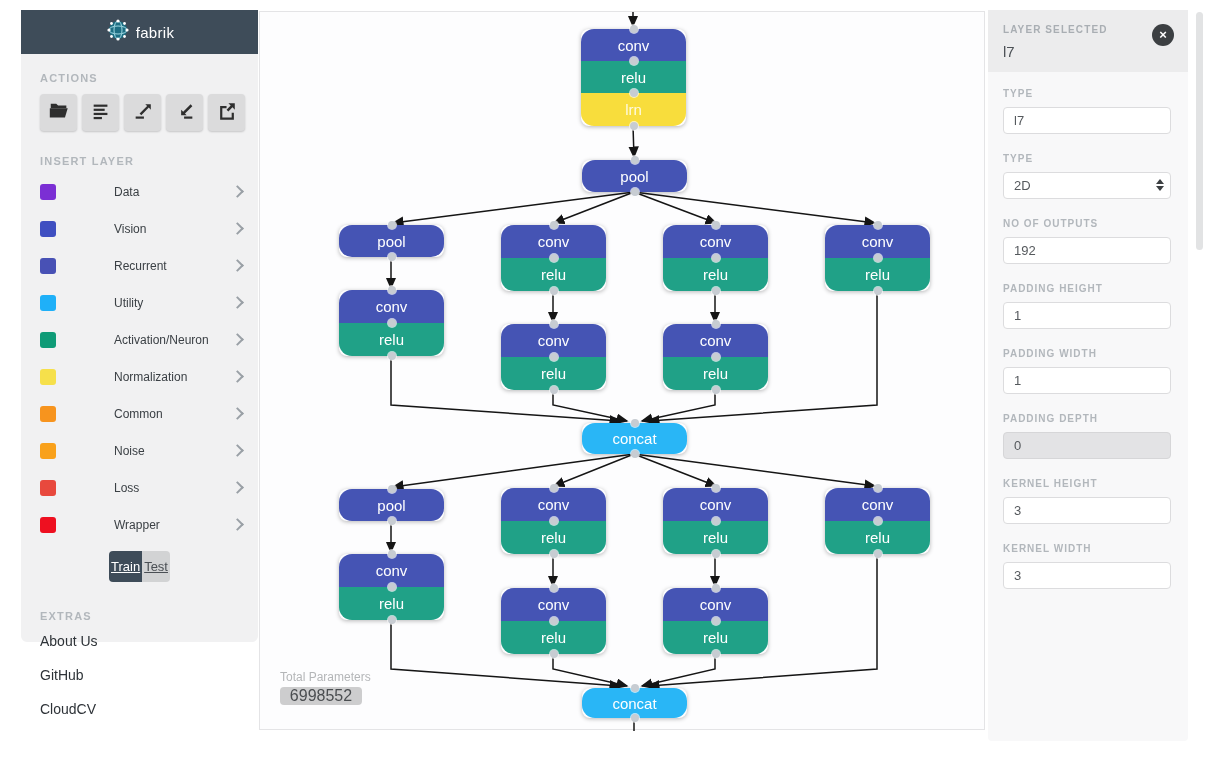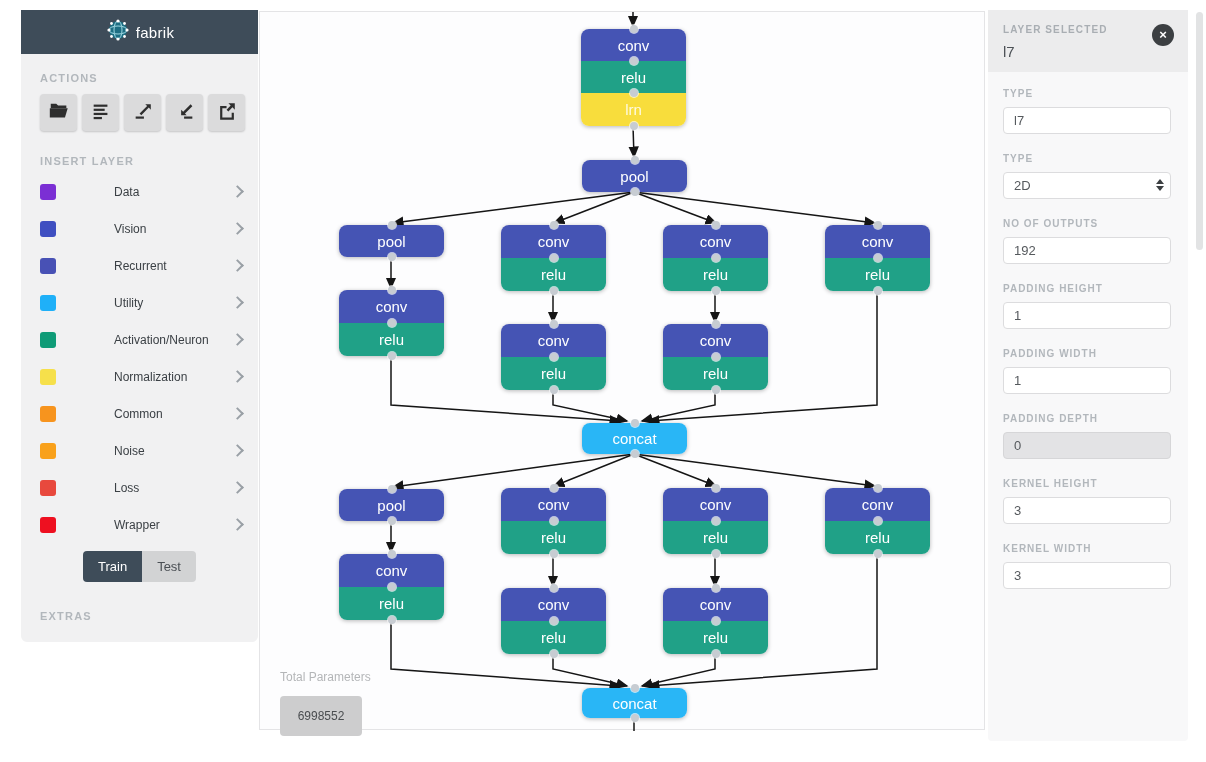--- a/index.html
+++ b/index.html
@@ -19,42 +19,42 @@
   .action-btn{width:37px;height:37px;background:#dbdbdc;border:none;border-radius:4px;
               box-shadow:0 1px 2px rgba(0,0,0,.18);display:flex;align-items:center;
               justify-content:center;cursor:pointer;padding:0;}
   .insert-label{margin:24px 0 6px 0;}
   .layer-item{display:flex;align-items:center;height:37px;padding:0 16px 0 19px;cursor:pointer;}
   .swatch{width:16px;height:16px;border-radius:3px;margin-right:26px;flex:none;}
   .layer-label{font-size:12px;color:#3b4045;flex:1;margin-left:32px;}
   .chev{width:7px;height:7px;border-right:2px solid #9aa0a6;border-bottom:2px solid #9aa0a6;
         transform:rotate(-45deg);flex:none;}
   .mode-toggle{display:flex;justify-content:center;margin-top:8px;}
-  .mode-btn{border:none;font-size:13px;padding:8px 15px;cursor:pointer;}
+  .mode-btn{border:none;font-size:13px;padding:8px 2px;cursor:pointer;text-decoration:underline;}
   .mode-train{background:#3e4c59;color:#fff;border-radius:4px 0 0 4px;}
   .mode-test{background:#d2d3d4;color:#4a4f54;border-radius:0 4px 4px 0;}
   .extras-label{margin:28px 0 2px 0;}
   .extras-link{display:block;font-size:14px;color:#2e3338;padding:9px 0 9px 19px;
                text-decoration:none;cursor:pointer;}
 
   
   .canvas{position:absolute;left:259px;top:11px;width:726px;height:719px;
           background:#fdfdfe;border:1px solid #e4e4e6;box-sizing:border-box;}
   .edges{position:absolute;left:0;top:0;width:726px;height:719px;}
   .gnode{position:absolute;border-radius:8px;box-shadow:0 1px 4px rgba(0,0,0,.28);cursor:pointer;}
-  .gsegs{border-radius:8px;overflow:hidden;}
+  .gsegs{border-radius:13px;overflow:hidden;}
   .gseg{display:flex;align-items:center;justify-content:center;color:#fff;font-size:15px;}
   .gseg-lrn{color:rgba(255,255,255,.85);}
   .gdot{position:absolute;width:8px;height:8px;border-radius:50%;background:#c7ccd2;
         box-shadow:0 0 0 1px rgba(255,255,255,.65);transform:translate(-50%,-50%);cursor:pointer;}
   .total-params{position:absolute;left:20px;top:658px;}
-  .total-params-label{font-size:12px;color:#b4b6b8;margin-bottom:12px;}
-  .total-params-pill{width:82px;height:40px;background:#cdcdce;border-radius:4px;
+  .total-params-label{font-size:12px;color:#b4b6b8;margin-bottom:3px;}
+  .total-params-pill{width:82px;height:18px;background:#cdcdce;border-radius:4px;
                      display:flex;align-items:center;justify-content:center;
-                     font-size:12px;color:#4a4d50;}
+                     font-size:16px;color:#4a4d50;}
 
   
   .panel{position:absolute;left:988px;top:10px;width:200px;height:731px;
          background:#f8f8f9;border-radius:0 0 4px 4px;}
   .panel-header{height:62px;background:#ececed;display:flex;align-items:flex-start;
                 justify-content:space-between;padding:14px 14px 0 15px;box-sizing:border-box;}
   .panel-header-label{color:#a9aeb3;font-size:10px;font-weight:bold;letter-spacing:1.1px;}
   .panel-layer-name{color:#4c5156;font-size:15px;margin-top:8px;}
   .panel-close{width:22px;height:22px;border-radius:50%;background:#3c3f42;color:#fff;
                border:none;font-size:13px;font-weight:bold;line-height:22px;text-align:center;
@@ -188,20 +188,25 @@
         <span class="chev"></span>
       </div>
     </div>
 
   <div class="mode-toggle">
     <button class="mode-btn mode-train">Train</button>
     <button class="mode-btn mode-test">Test</button>
   </div>
 
   <div class="section-label extras-label">EXTRAS</div>
+  <div id="extras-list">
+      <a class="extras-link">About Us</a>
+      <a class="extras-link">GitHub</a>
+      <a class="extras-link">CloudCV</a>
+    </div>
 </div>
 
 <div class="canvas">
   <svg class="edges" id="edges-svg" viewBox="0 0 726 719">
       <defs>
         <marker id="arr" markerWidth="9" markerHeight="8" refX="7" refY="3.5" orient="auto">
   <path d="M0,0 L8,3.5 L0,7 z" fill="#151515"></path>
         </marker>
       </defs>
       <polyline points="373,0 373,14" fill="none" stroke="#151515" stroke-width="1.5" marker-end="url(#arr)"></polyline>

